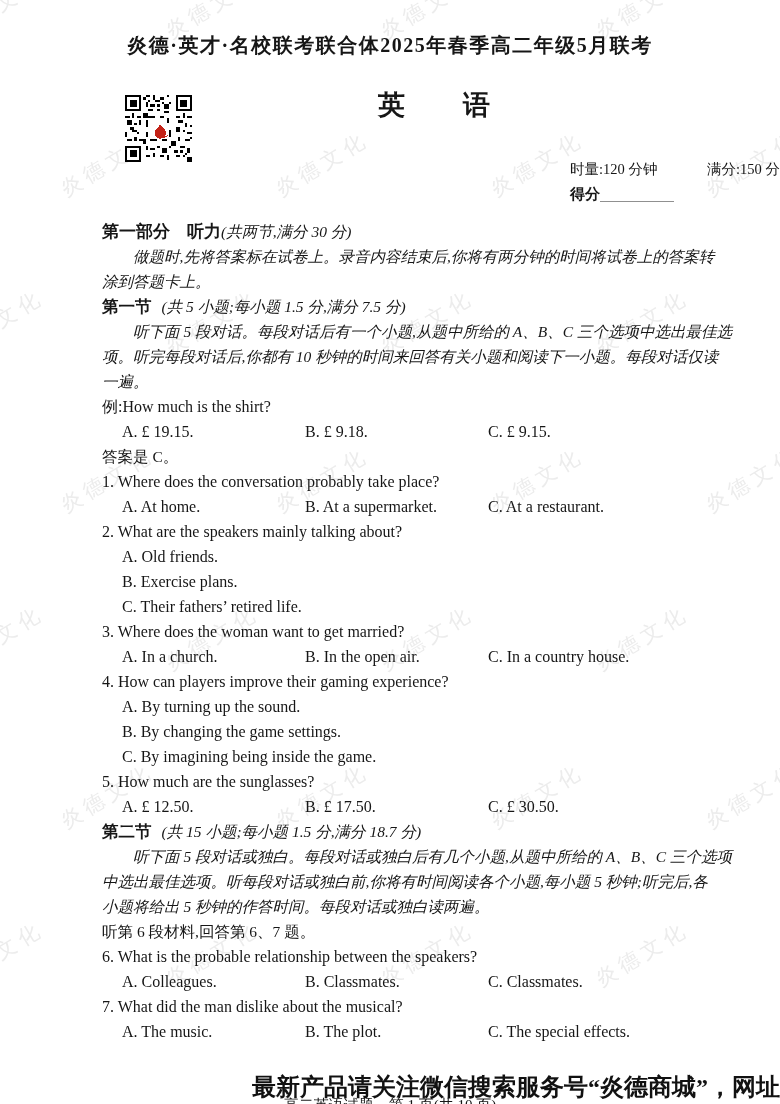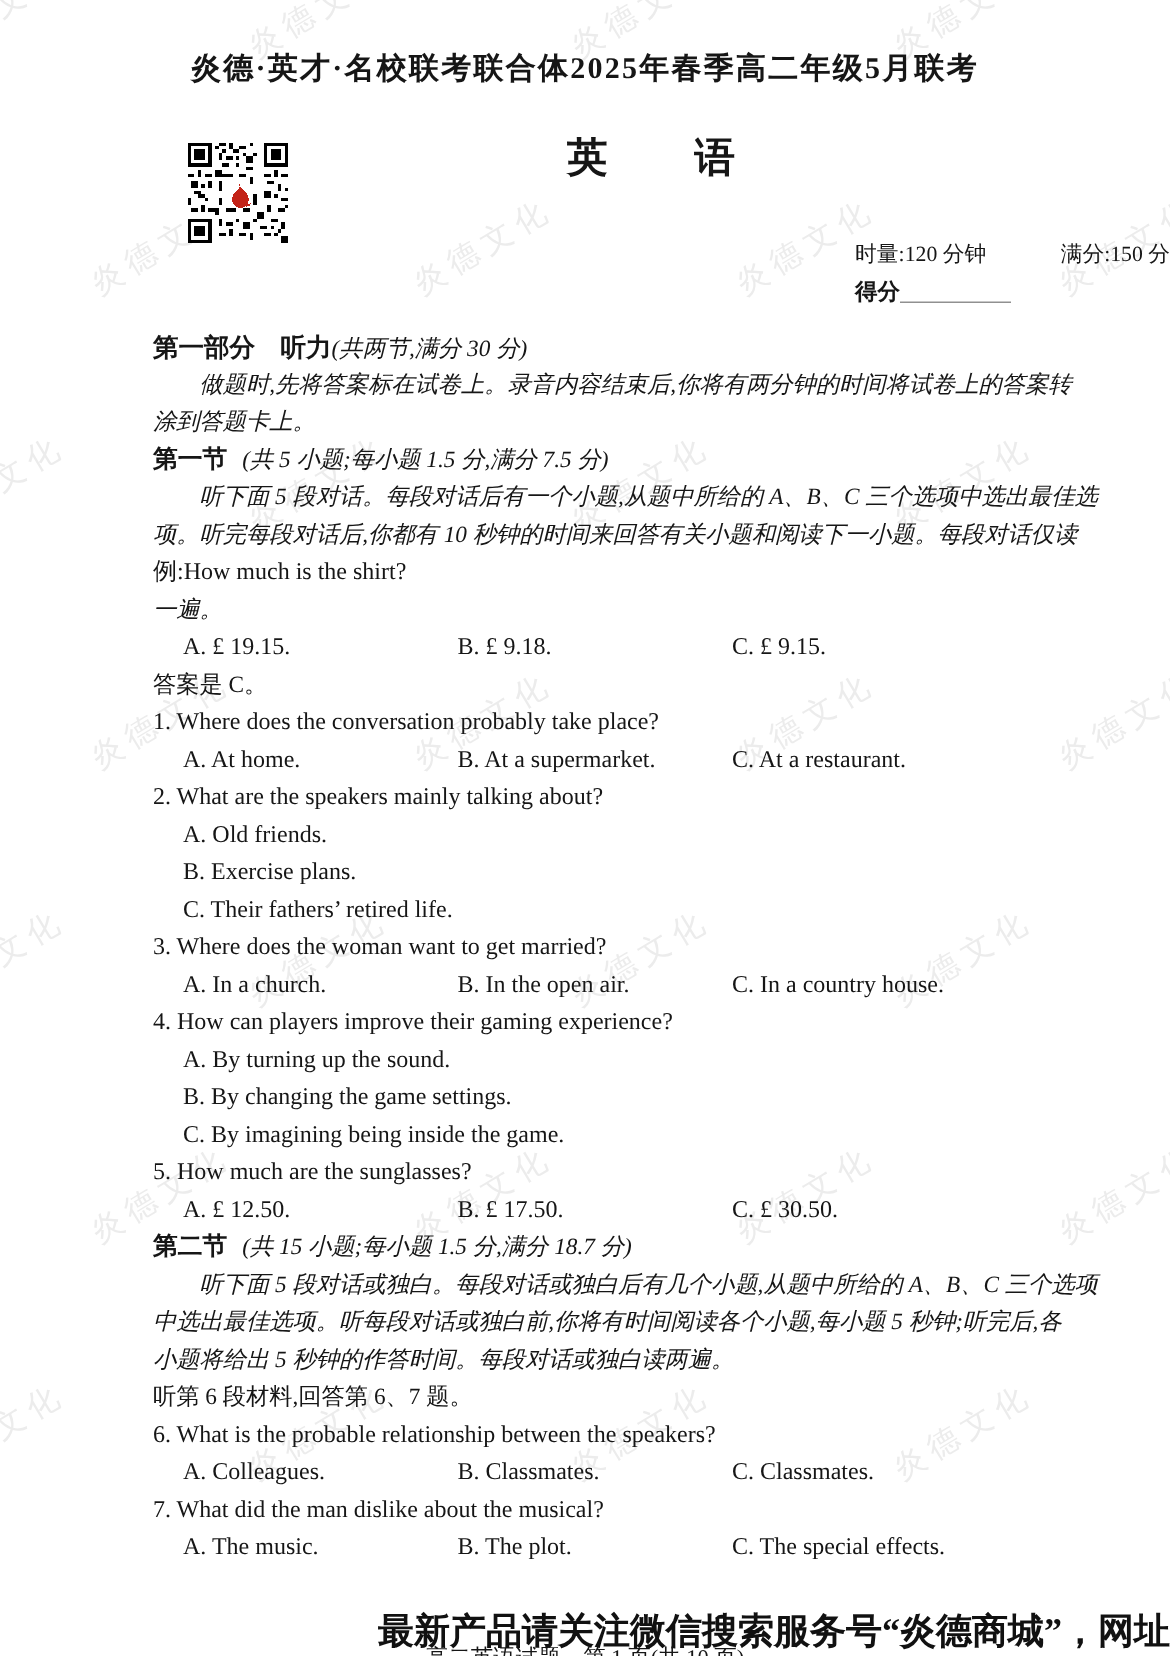--- a/index.html
+++ b/index.html
@@ -188,23 +188,23 @@
         <span class="hd">第一部分　听力</span><span class="kai">(共两节,满分 30 分)</span>
       </div>
       <div class="line kai indent">做题时,先将答案标在试卷上。录音内容结束后,你将有两分钟的时间将试卷上的答案转</div>
       <div class="line kai">涂到答题卡上。</div>
 
       <div class="line">
         <span class="sec-name">第一节</span><span class="detail">(共 5 小题;每小题 1.5 分,满分 7.5 分)</span>
       </div>
       <div class="line kai indent">听下面 5 段对话。每段对话后有一个小题,从题中所给的 A、B、C 三个选项中选出最佳选</div>
       <div class="line kai">项。听完每段对话后,你都有 10 秒钟的时间来回答有关小题和阅读下一小题。每段对话仅读</div>
+      <div class="line kai">一遍。</div>
+
       <div class="line en">例:How much is the shirt?</div>
-
-      <div class="line kai">一遍。</div>
       <div class="line en optrow">
         <span class="oA">A. £ 19.15.</span><span class="oB">B. £ 9.18.</span><span>C. £ 9.15.</span>
       </div>
       <div class="line">答案是 C。</div>
 
       <div class="line en">1. Where does the conversation probably take place?</div>
       <div class="line en optrow">
         <span class="oA">A. At home.</span><span class="oB">B. At a supermarket.</span><span>C. At a restaurant.</span>
       </div>
 

